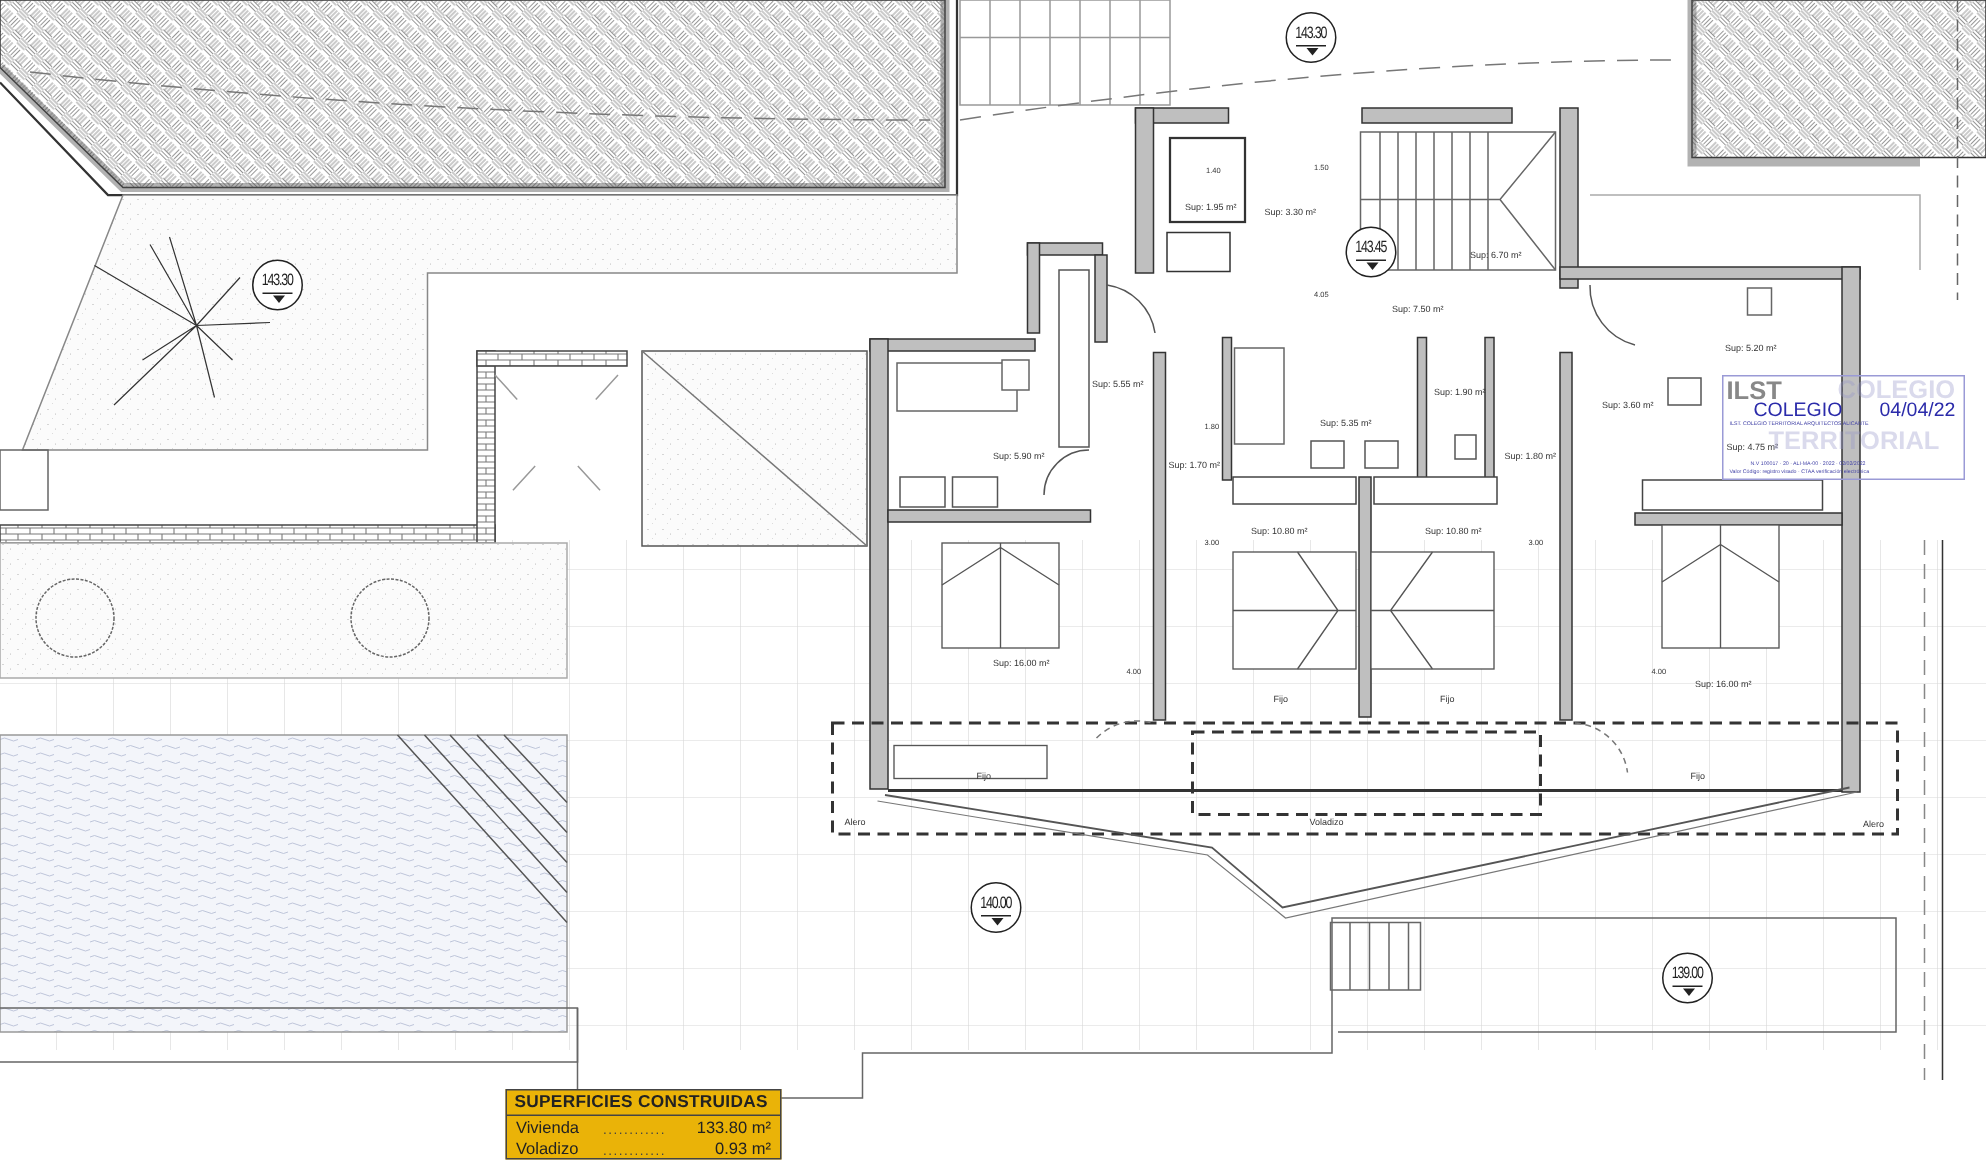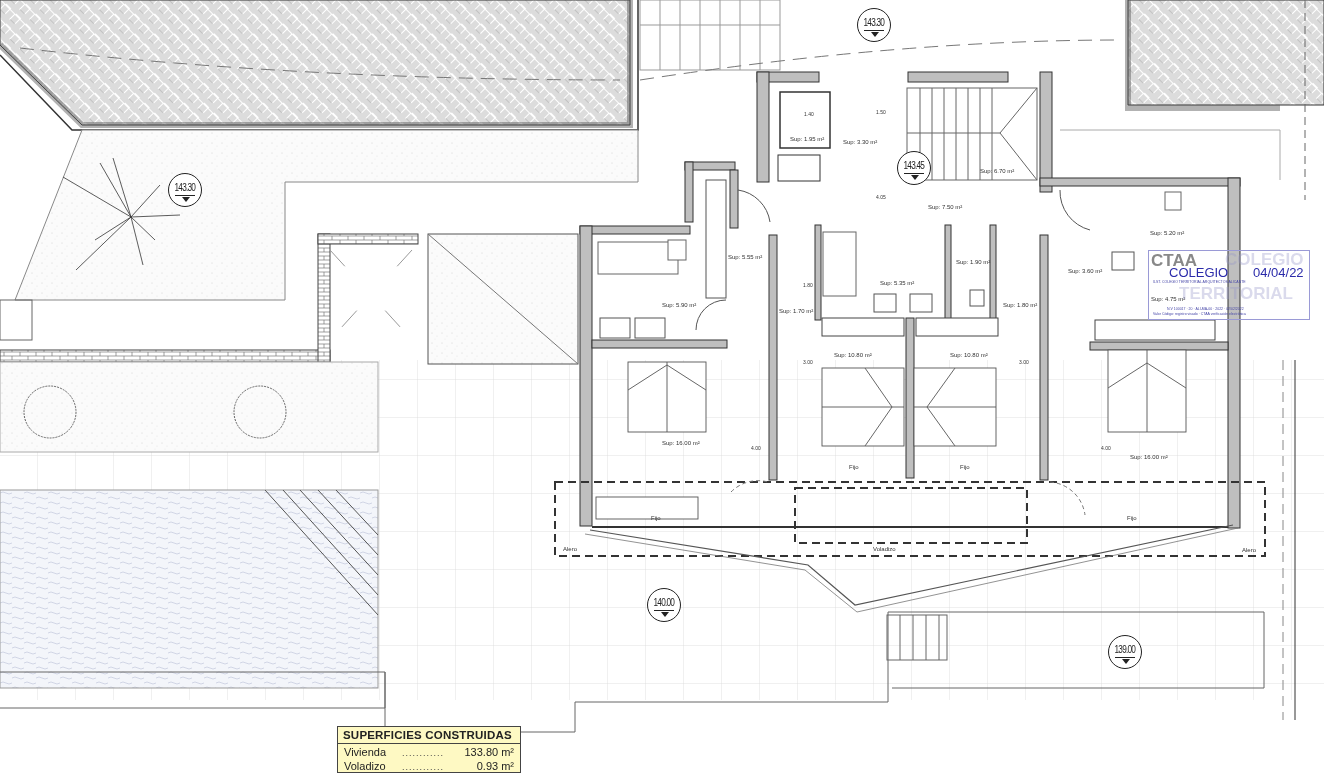--- a/index.html
+++ b/index.html
@@ -9,21 +9,21 @@
   .lvl{position:absolute;width:34px;height:34px;border:1.5px solid #222;border-radius:50%;background:#fff;display:flex;align-items:flex-start;justify-content:center;box-sizing:border-box;}
   .lvl span{font-family:"Liberation Sans",sans-serif;font-size:11px;letter-spacing:-1px;transform:scaleX(.75);margin-top:7px;color:#222;}
   .lvl:after{content:"";position:absolute;left:6px;right:6px;top:21px;border-top:1px solid #222;}
   .lvl i{position:absolute;left:13px;top:23px;width:0;height:0;border-left:4px solid transparent;border-right:4px solid transparent;border-top:5px solid #222;}
   .stamp{position:absolute;left:1148px;top:250px;width:160px;height:68px;border:1px solid #9a9ad6;color:#2b2b9a;}
   .stamp .bg{position:absolute;left:4px;top:0;font-size:17px;font-weight:bold;color:rgba(150,150,200,.35);line-height:18px;}
   .stamp .ctaa{position:absolute;left:2px;top:0;font-size:17px;font-weight:bold;color:#888;}
   .stamp .visado{position:absolute;left:20px;top:14px;font-size:13px;color:#2b2baa;}
   .stamp .date{position:absolute;left:104px;top:14px;font-size:13px;color:#2b2baa;}
   .stamp .tiny{position:absolute;font-size:3.5px;color:#4646a8;white-space:nowrap;}
-  .table{position:absolute;left:337px;top:726px;width:182px;border:1px solid #444;background:#fef9c3;}
+  .table{position:absolute;left:337px;top:726px;width:182px;border:1px solid #444;background:#eab308;}
   .table .hd{font-weight:bold;font-size:11.5px;letter-spacing:.2px;padding:2px 5px;border-bottom:1px solid #444;color:#222;}
   .table .row{display:flex;font-size:11px;padding:2px 6px 0 6px;color:#222;}
   .table .row .k{width:58px;}
   .table .row .d{flex:1;letter-spacing:1px;color:#444;font-size:9px;padding-top:2px;}
   .table .row .v{}
 </style>
 </head>
 <body>
 
 <svg id="plan" width="1324" height="780" viewBox="0 0 1324 780" xmlns="http://www.w3.org/2000/svg">
@@ -241,21 +241,21 @@
     <i></i>
   </div>
 <div class="lvl" style="left:1108px;top:635px;">
     <span>139.00</span>
     <i></i>
   </div>
 
 <div class="stamp">
   <div class="bg" style="left:56px;top:0;margin-left:20px;"><span>COLEGIO</span></div>
   <div class="bg" style="left:30px;top:34px;"><span>TERRITORIAL</span></div>
-  <div class="ctaa">CTAA</div>
+  <div class="ctaa">ILST</div>
   <div class="visado">COLEGIO</div>
   <div class="date">04/04/22</div>
   <div class="tiny" style="left:4px;top:29px;">ILST. COLEGIO TERRITORIAL ARQUITECTOS ALICANTE</div>
   <div class="tiny" style="left:18px;top:56px;">N.V 100017 · 20 · ALI-MA-00 · 2022 · 02/02/2022</div>
   <div class="tiny" style="left:4px;top:61px;">Valor Código: registro visado · CTAA verificación electrónica</div>
 </div>
 
 <div class="table">
   <div class="hd">SUPERFICIES CONSTRUIDAS</div>
   <div class="row">

